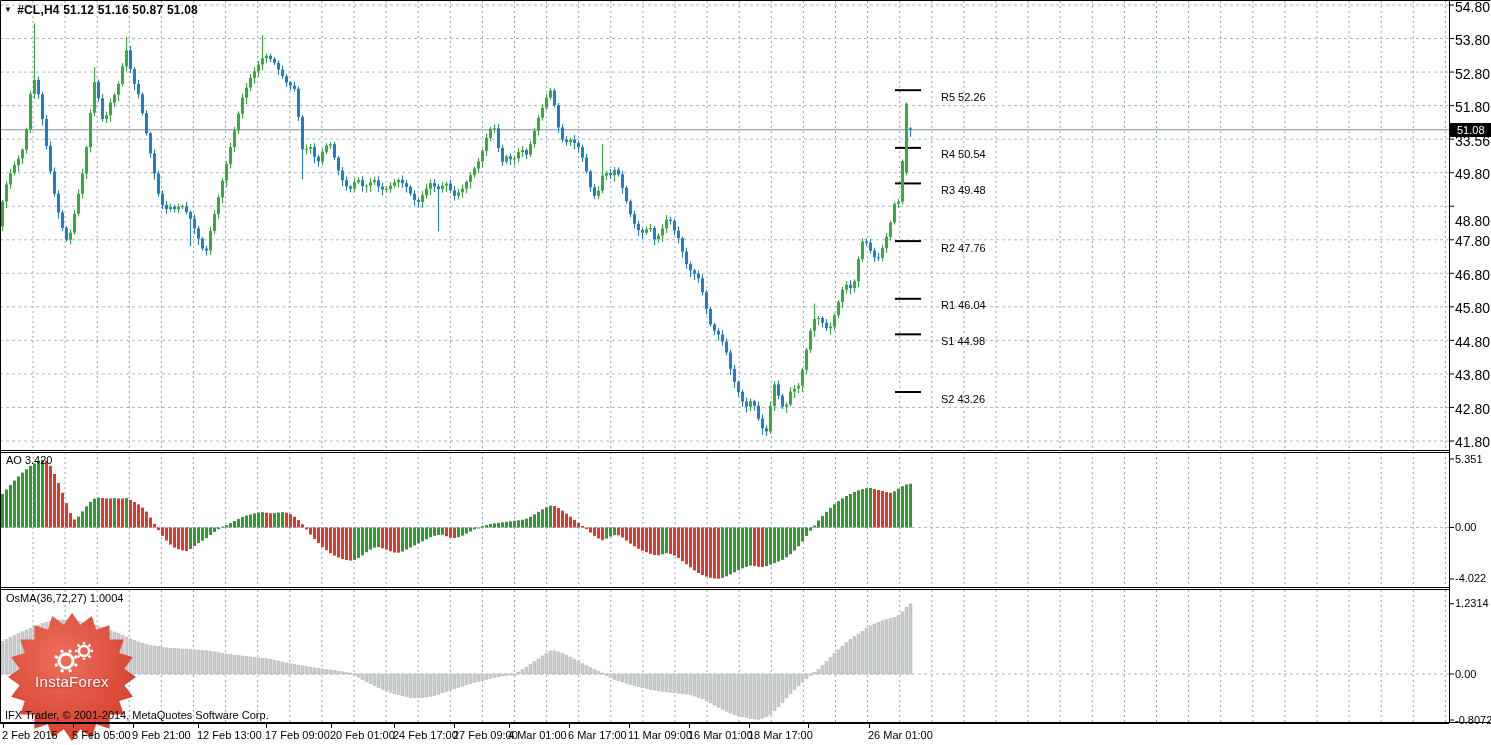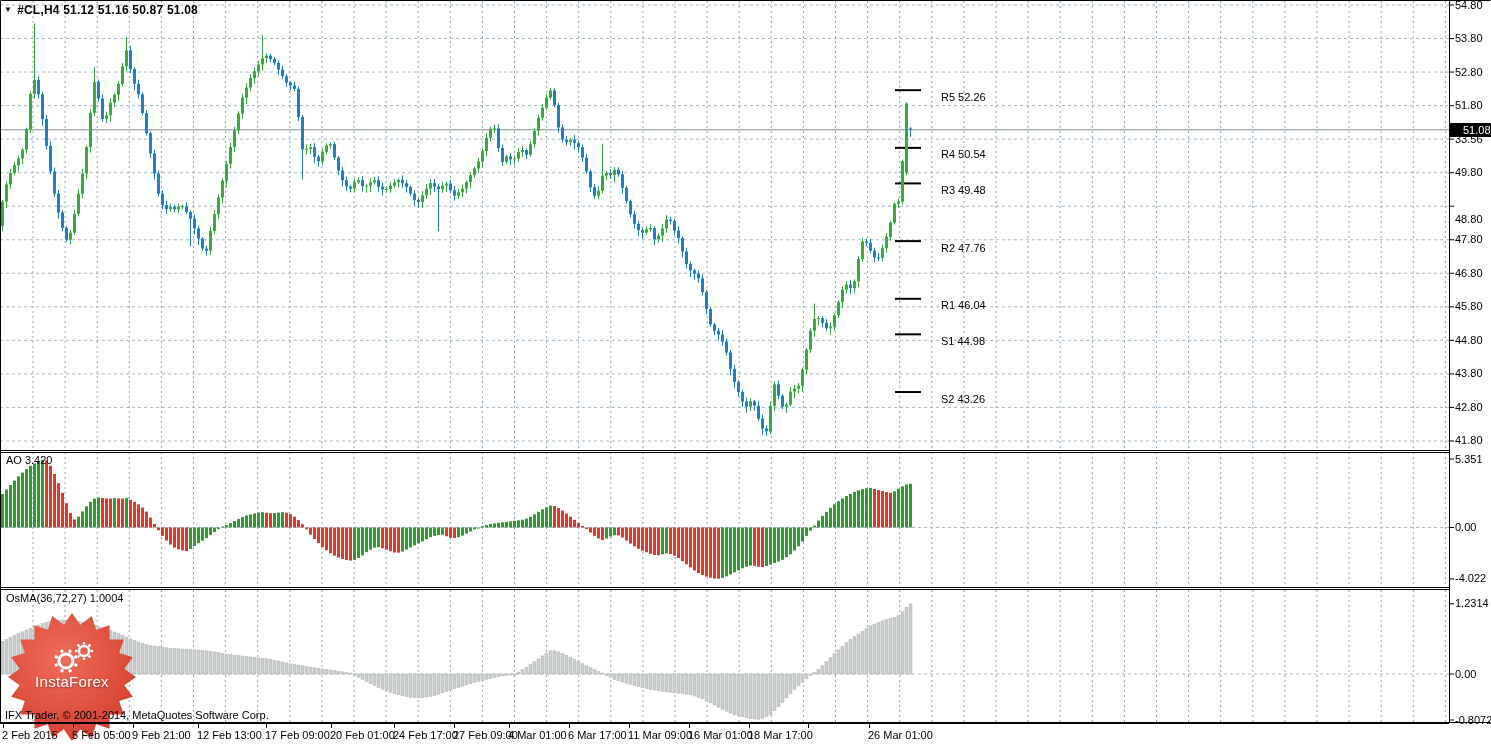--- a/index.html
+++ b/index.html
@@ -8,26 +8,26 @@
   svg{position:absolute;left:0;top:0;}
   .overlay{position:absolute;white-space:nowrap;}
   .title-row{left:4px;top:3px;font-size:12px;font-weight:700;letter-spacing:0.2px;}
   .title-row .dd{display:inline-block;font-size:8px;vertical-align:2px;margin-right:5px;cursor:pointer;}
   .ind-label{font-size:11px;}
   #ao-label{left:6px;top:454px;}
   #osma-label{left:6px;top:592px;}
   #copyright{left:5px;top:709px;font-size:11px;z-index:6;}
   #badge-text{left:20px;top:673px;width:104px;text-align:center;color:#fff;font-size:15px;
               z-index:5;text-shadow:0 1px 2px rgba(120,10,0,.55);letter-spacing:0.3px;}
-  .pr-lbl{position:absolute;left:1455px;font-size:11px;}
+  .pr-lbl{position:absolute;left:1455px;font-size:14px;}
   .dt-lbl{position:absolute;top:729px;font-size:11px;}
   .pv-lbl{position:absolute;left:941px;font-size:11px;}
   .ind-ax{position:absolute;left:1455px;font-size:11px;}
   #cur-badge{position:absolute;left:1450px;width:41px;height:14px;background:#000;color:#fff;
-             font-size:11px;line-height:14px;padding-left:13px;box-sizing:border-box;}
+             font-size:11px;line-height:14px;padding-left:7px;box-sizing:border-box;}
 </style>
 </head>
 <body>
 
 <div class="screen">
   <svg id="cv" width="1491" height="745">
       <rect x="0" y="0" width="1491" height="745" fill="#ffffff"></rect>
       <g>
         <line x1="33" y1="1" x2="33" y2="450" stroke="#8ea4b2" stroke-width="1" stroke-dasharray="2 3"></line>
         <line x1="33" y1="452" x2="33" y2="587" stroke="#8ea4b2" stroke-width="1" stroke-dasharray="2 3"></line>

